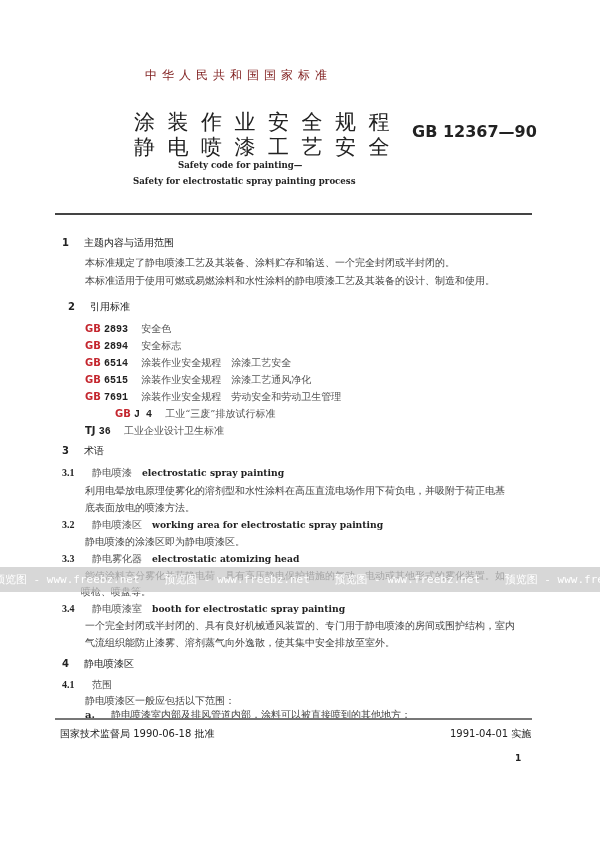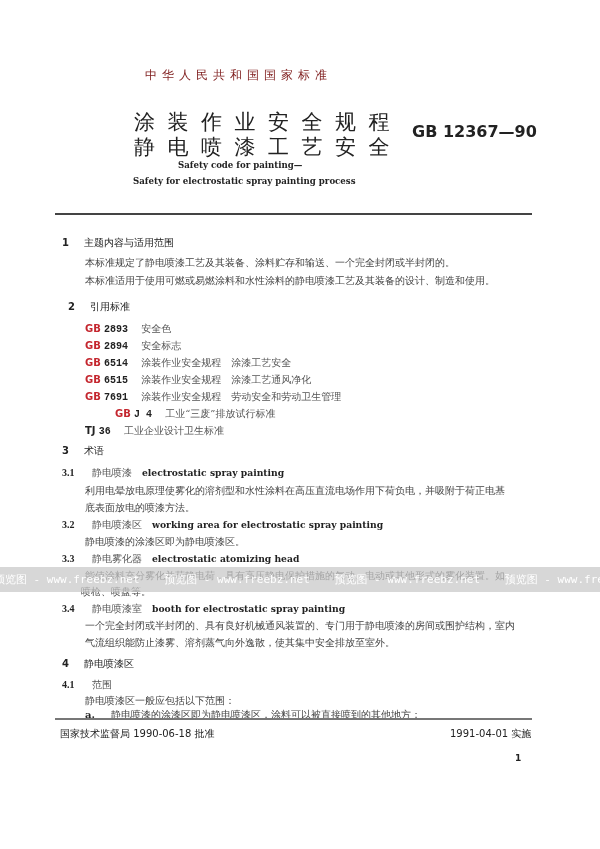--- a/index.html
+++ b/index.html
@@ -136,21 +136,21 @@
 <div class="abs para" style="left:85px; top:636px;">气流组织能防止漆雾、溶剂蒸气向外逸散，使其集中安全排放至室外。</div>
 
 <div class="abs sans sec-head" style="left:62px; top:657px;">
   <span class="sec-num">4</span><span>静电喷漆区</span>
 </div>
 <div class="abs para" style="left:62px; top:678px;">
   <span class="sub-num">4.1</span><span class="sub-cn">范围</span>
 </div>
 <div class="abs para" style="left:85px; top:694px;">静电喷漆区一般应包括以下范围：</div>
 <div class="abs para" style="left:85px; top:708px;">
-  <span class="bold" style="display:inline-block; width:26px; color:#222;">a.</span><span>静电喷漆的涂漆区即为静电喷漆区，涂料可以被直接喷到的其他地方；</span>
+  <span class="bold" style="display:inline-block; width:26px; color:#222;">a.</span><span>静电喷漆室内部及排风管道内部，涂料可以被直接喷到的其他地方；</span>
 </div>
 
 <div class="rule rule-bottom"></div>
 
 <div class="abs sans footer" style="left:60px; top:727px;">国家技术监督局 1990-06-18 批准</div>
 <div class="abs sans footer" style="left:450px; top:727px;">1991-04-01 实施</div>
 <div class="abs sans page-no" style="left:515px; top:753px;">1</div>
 
 <div class="watermark">
   <span style="margin-left:-6px">预览图 - www.freebz.net</span>

